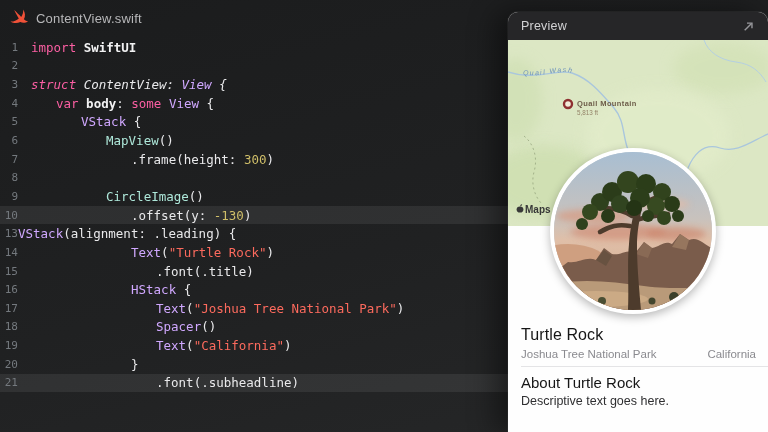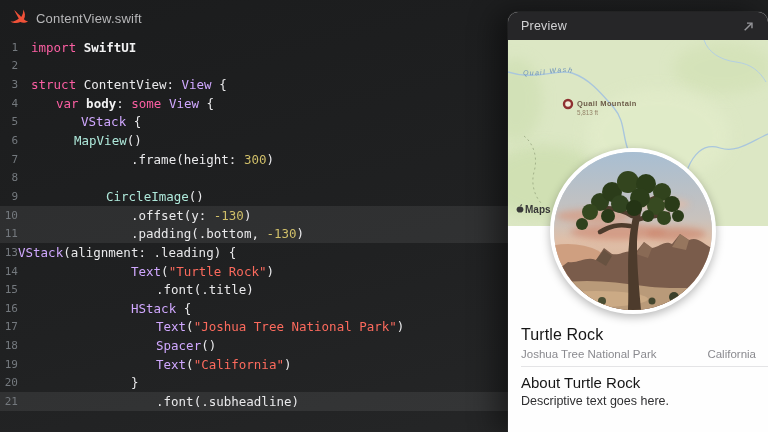--- a/index.html
+++ b/index.html
@@ -53,29 +53,28 @@
 <div class="editor">
   <div class="titlebar">
     <svg width="20" height="20" viewBox="0 0 20 20">
       <path d="M1.5,13.5 C4,13.8 7.5,12.6 9.8,10.4 C8,7.6 6.3,4.6 5.2,2 C7.8,4.4 10.3,7 12.2,8.9 C13.7,6.9 14.4,4.3 14.2,1.5 C16.3,4.6 16.6,8.5 14.9,11.2 C16.2,12.4 17.5,13.1 19,13.2 C16.8,15 13.6,15.3 11.3,14 C8.3,15.6 4.3,15.4 1.5,13.5 Z" fill="#f05138"></path>
     </svg>
     <span class="file-title">ContentView.swift</span>
   </div>
   <div class="code-area" id="code-lines">
       <div class="code-row"><span class="ln">1</span><span class="code-text" style="margin-left: 13px;"><span class="tk-kw">import </span><span class="tk-b">SwiftUI</span></span></div>
       <div class="code-row"><span class="ln">2</span><span class="code-text" style="margin-left: 13px;"></span></div>
-      <div class="code-row"><span class="ln">3</span><span class="code-text" style="margin-left: 13px;"><span class="tk-kw">struct </span><span class="tk-pl">ContentView</span><span class="tk-pl">: </span><span class="tk-ty">View</span><span class="tk-pl"> {</span></span></div>
+      <div class="code-row"><span class="ln">3</span><span class="code-text" style="margin-left: 13px; font-style: italic;"><span class="tk-kw">struct </span><span class="tk-pl">ContentView</span><span class="tk-pl">: </span><span class="tk-ty">View</span><span class="tk-pl"> {</span></span></div>
       <div class="code-row"><span class="ln">4</span><span class="code-text" style="margin-left: 38px;"><span class="tk-kw">var </span><span class="tk-b">body</span><span class="tk-pl">: </span><span class="tk-kw">some </span><span class="tk-ty">View</span><span class="tk-pl"> {</span></span></div>
       <div class="code-row"><span class="ln">5</span><span class="code-text" style="margin-left: 63px;"><span class="tk-ty">VStack</span><span class="tk-pl"> {</span></span></div>
-      <div class="code-row"><span class="ln">6</span><span class="code-text" style="margin-left: 56px;"><span class="tk-pt">MapView</span><span class="tk-pl">()</span></span></div>
+      <div class="code-row"><span class="ln">6</span><span class="code-text" style="margin-left: 88px;"><span class="tk-pt">MapView</span><span class="tk-pl">()</span></span></div>
       <div class="code-row"><span class="ln">7</span><span class="code-text" style="margin-left: 113px;"><span class="tk-pl">.frame(height: </span><span class="tk-num">300</span><span class="tk-pl">)</span></span></div>
       <div class="code-row"><span class="ln">8</span><span class="code-text" style="margin-left: 13px;"></span></div>
       <div class="code-row"><span class="ln">9</span><span class="code-text" style="margin-left: 88px;"><span class="tk-pt">CircleImage</span><span class="tk-pl">()</span></span></div>
       <div class="code-row hl"><span class="ln">10</span><span class="code-text" style="margin-left: 113px;"><span class="tk-pl">.offset(y: </span><span class="tk-num">-130</span><span class="tk-pl">)</span></span></div>
-      <div class="code-row hl"><span class="ln">11</span><span class="code-text" style="margin-left: 113px;"><span class="tk-pl">.padding(.bottom, </span><span class="tk-num">-130</span><span class="tk-pl">)</span></span></div>
       <div class="code-row"><span class="ln">13</span><span class="code-text" style=""><span class="tk-ty">VStack</span><span class="tk-pl">(alignment: .leading) {</span></span></div>
       <div class="code-row"><span class="ln">14</span><span class="code-text" style="margin-left: 113px;"><span class="tk-ty">Text</span><span class="tk-pl">(</span><span class="tk-str">"Turtle Rock"</span><span class="tk-pl">)</span></span></div>
       <div class="code-row"><span class="ln">15</span><span class="code-text" style="margin-left: 138px;"><span class="tk-pl">.font(.title)</span></span></div>
       <div class="code-row"><span class="ln">16</span><span class="code-text" style="margin-left: 113px;"><span class="tk-ty">HStack</span><span class="tk-pl"> {</span></span></div>
       <div class="code-row"><span class="ln">17</span><span class="code-text" style="margin-left: 138px;"><span class="tk-ty">Text</span><span class="tk-pl">(</span><span class="tk-str">"Joshua Tree National Park"</span><span class="tk-pl">)</span></span></div>
       <div class="code-row"><span class="ln">18</span><span class="code-text" style="margin-left: 138px;"><span class="tk-ty">Spacer</span><span class="tk-pl">()</span></span></div>
       <div class="code-row"><span class="ln">19</span><span class="code-text" style="margin-left: 138px;"><span class="tk-ty">Text</span><span class="tk-pl">(</span><span class="tk-str">"California"</span><span class="tk-pl">)</span></span></div>
       <div class="code-row"><span class="ln">20</span><span class="code-text" style="margin-left: 113px;"><span class="tk-pl">}</span></span></div>
       <div class="code-row hl"><span class="ln">21</span><span class="code-text" style="margin-left: 138px;"><span class="tk-pl">.font(.subheadline)</span></span></div>
     </div>

